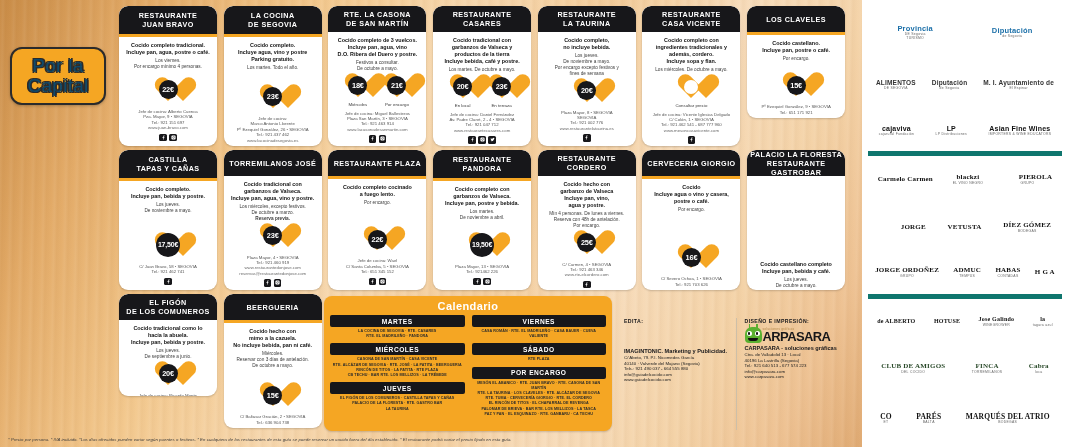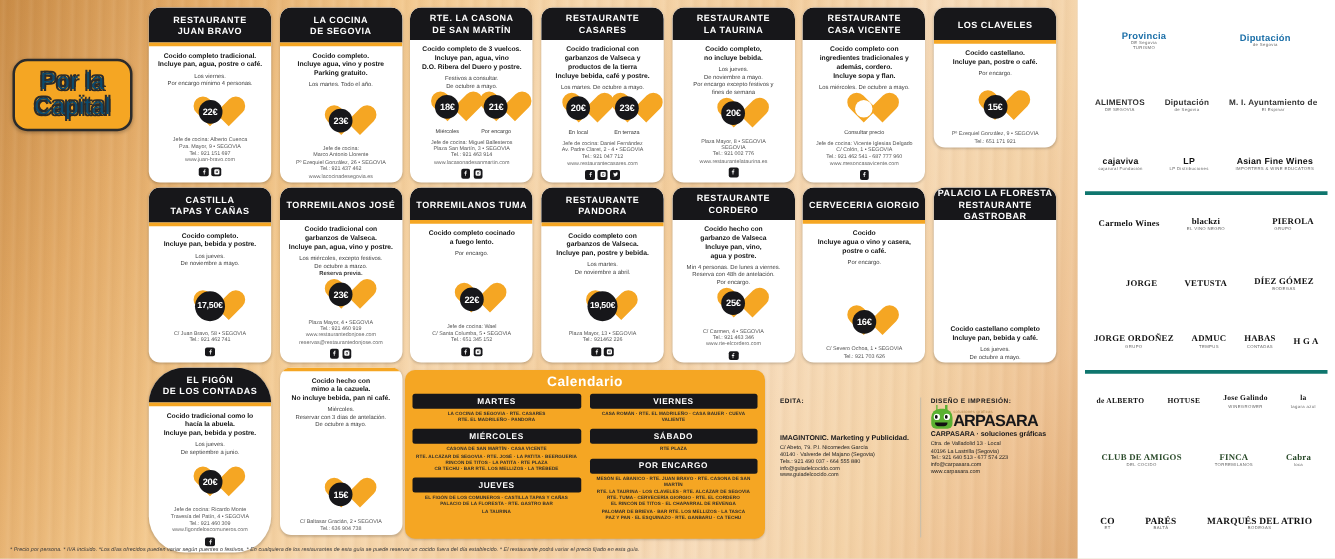--- a/index.html
+++ b/index.html
@@ -163,21 +163,21 @@
   }
 
   
   #right {
     width:206px; height:447px; background:#ffffff;
     display:flex; flex-direction:column;
     padding:4px 6px;
   }
   .sponsor-band { display:flex; flex-wrap:wrap; align-items:center; justify-content:space-around;
                   width:100%; }
-  .sponsor-band.sep { border-bottom:3px solid #0f766e; }
+  .sponsor-band.sep { border-bottom:5px solid #0f766e; }
   .logo { display:flex; align-items:center; justify-content:center; text-align:center; }
   .logo-txt { font-size:6px; font-weight:bold; color:#17171a; line-height:7px; letter-spacing:.2px;}
   .logo-txt.serif { font-family:"Liberation Serif", serif; }
   .logo-sm { font-size:3.4px; color:#666; letter-spacing:.3px; }
 </style>
 </head>
 <body>
 
 <div id="page">
 
@@ -546,21 +546,21 @@
               <div class="sq">
                 <svg viewBox="0 0 24 24">
                   <path d="M7 2h10a5 5 0 0 1 5 5v10a5 5 0 0 1-5 5H7a5 5 0 0 1-5-5V7a5 5 0 0 1 5-5zm5 5.5A4.5 4.5 0 1 0 16.5 12 4.5 4.5 0 0 0 12 7.5zm0 2A2.5 2.5 0 1 1 9.5 12 2.5 2.5 0 0 1 12 9.5zM17.8 5.6a1.1 1.1 0 1 0 1.1 1.1 1.1 1.1 0 0 0-1.1-1.1z"></path>
                 </svg>
               </div>
             </div>
           </div>
         </div>
         <div class="card" style="width: 98px; height: 140px;">
           <div class="card-hd">
-            <div>TORREMILANOS TUMA</div>
+            <div>RESTAURANTE PLAZA</div>
           </div>
           <div class="card-hd-bar"></div>
           <div class="card-body">
             <div class="desc">
               <div>Cocido completo cocinado</div>
               <div>a fuego lento.</div>
             </div>
             <div class="sub">
               <div>Por encargo.</div>
             </div>
@@ -734,24 +734,24 @@
               <div class="sq">
                 <svg viewBox="0 0 24 24">
                   <path d="M7 2h10a5 5 0 0 1 5 5v10a5 5 0 0 1-5 5H7a5 5 0 0 1-5-5V7a5 5 0 0 1 5-5zm5 5.5A4.5 4.5 0 1 0 16.5 12 4.5 4.5 0 0 0 12 7.5zm0 2A2.5 2.5 0 1 1 9.5 12 2.5 2.5 0 0 1 12 9.5zM17.8 5.6a1.1 1.1 0 1 0 1.1 1.1 1.1 1.1 0 0 0-1.1-1.1z"></path>
                 </svg>
               </div>
             </div>
           </div>
         </div>
       </div>
     <div class="row" id="row3" style="top: 294px; left: 119px; gap: 6.7px;">
-        <div class="card" style="width: 98px; height: 148px; border-radius: 29px;">
+        <div class="card" style="width: 98px; height: 102px;">
           <div class="card-hd">
             <div>EL FIGÓN</div>
-            <div>DE LOS CONTADAS</div>
+            <div>DE LOS COMUNEROS</div>
           </div>
           <div class="card-hd-bar"></div>
           <div class="card-body">
             <div class="desc">
               <div>Cocido tradicional como lo</div>
               <div>hacía la abuela.</div>
               <div>Incluye pan, bebida y postre.</div>
             </div>
             <div class="sub">
               <div>Los jueves.</div>
@@ -773,20 +773,23 @@
             <div class="socials">
               <div class="sq">
                 <svg viewBox="0 0 24 24">
                   <path d="M13 22v-9h3l.5-3.5H13V7.5c0-1 .3-1.7 1.8-1.7H17V2.6A24 24 0 0 0 14.4 2.5C11.8 2.5 10 4 10 7.1V9.5H7V13h3v9z"></path>
                 </svg>
               </div>
             </div>
           </div>
         </div>
         <div class="card" style="width: 98px; height: 134px;">
+          <div class="card-hd">
+            <div>BEERGUERIA</div>
+          </div>
           <div class="card-hd-bar"></div>
           <div class="card-body">
             <div class="desc">
               <div>Cocido hecho con</div>
               <div>mimo a la cazuela.</div>
               <div>No incluye bebida, pan ni café.</div>
             </div>
             <div class="sub">
               <div>Miércoles.</div>
               <div>Reservar con 3 días de antelación.</div>
@@ -962,21 +965,21 @@
         <div class="logo" title="Asian Fine Wines">
           <div style="text-align: center;">
             <div class="logo-txt" style="font-size: 7px; color: rgb(17, 17, 17);">Asian Fine Wines</div>
             <div class="logo-sm">IMPORTERS &amp; WINE EDUCATORS</div>
           </div>
         </div>
       </div>
       <div class="sponsor-band" style="height: 48px;">
         <div class="logo" title="Carmelo Rodero">
           <div style="text-align: center;">
-            <div class="logo-txt serif" style="font-size: 7px; color: rgb(17, 17, 17);">Carmelo Wines</div>
+            <div class="logo-txt serif" style="font-size: 7px; color: rgb(17, 17, 17);">Carmelo Carmen</div>
           </div>
         </div>
         <div class="logo" title="Blackzi">
           <div style="text-align: center;">
             <div class="logo-txt serif" style="font-size: 7px; color: rgb(17, 17, 17);">blackzi</div>
             <div class="logo-sm">EL VINO NEGRO</div>
           </div>
         </div>
         <div class="logo" title="Grupo Pierola">
           <div style="text-align: center;">

